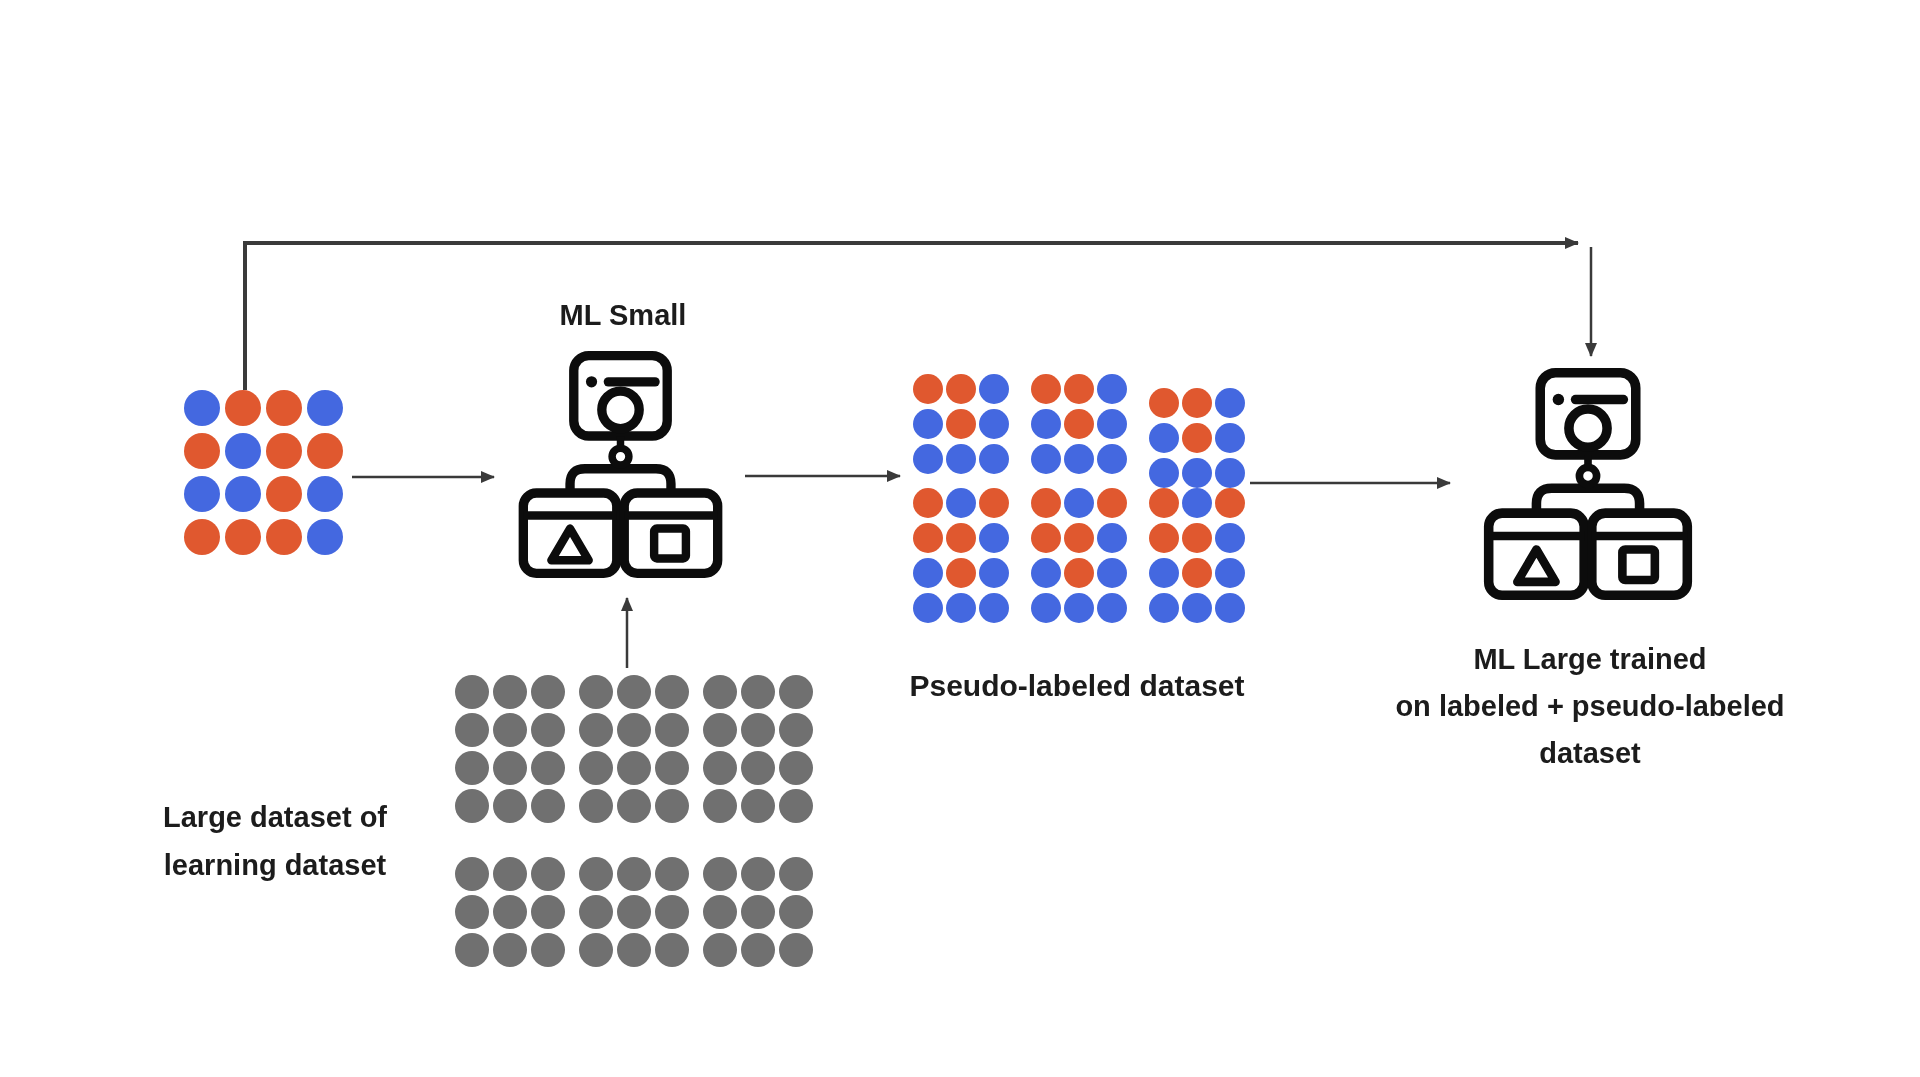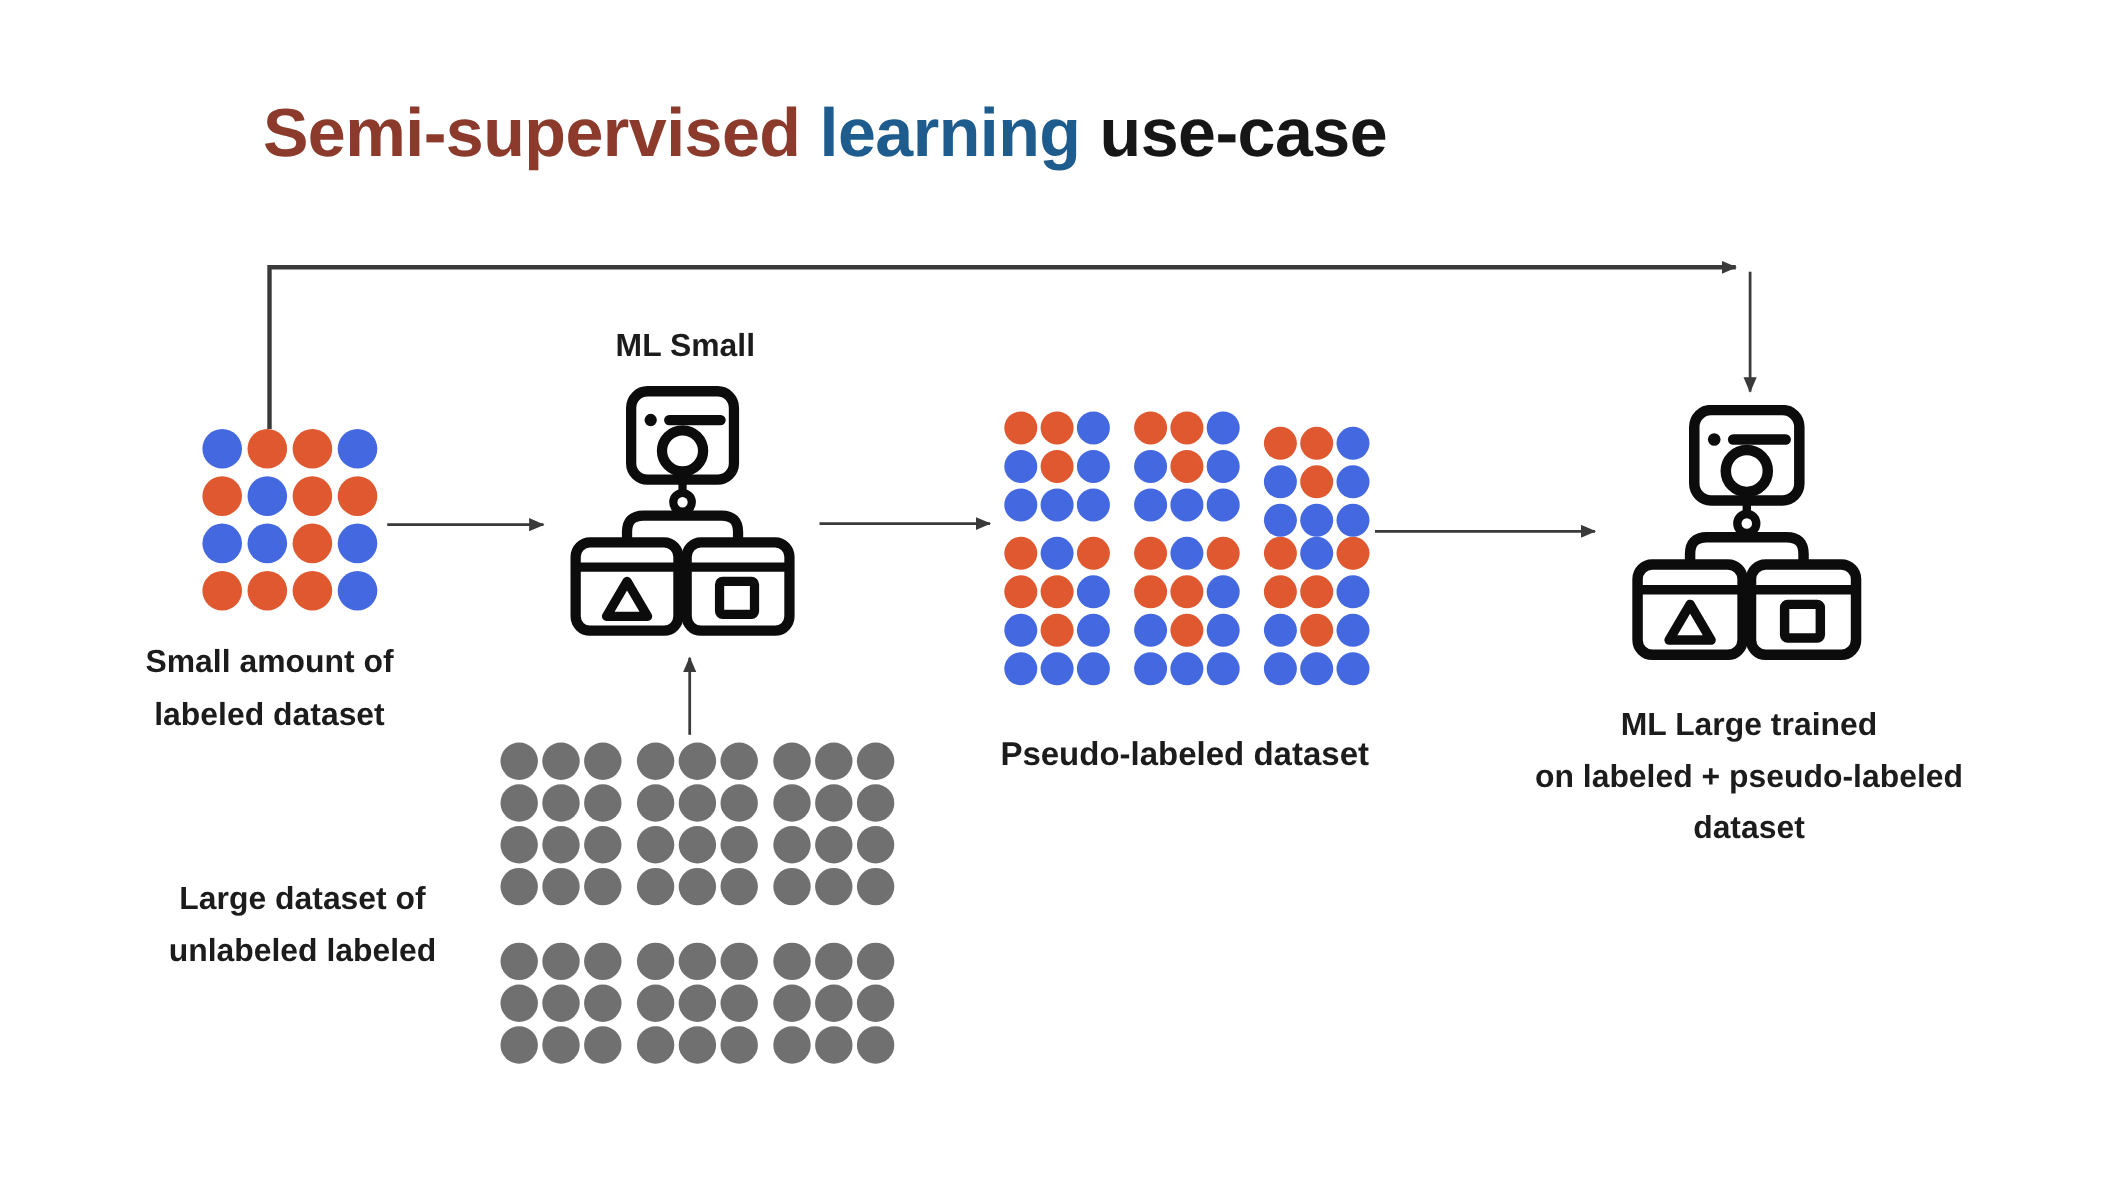--- a/index.html
+++ b/index.html
@@ -57,23 +57,20 @@
       <path d="M62,190 L82,224 H42 Z" stroke-width="9" stroke-linejoin="round"></path>
       <rect x="120" y="152" width="100" height="86" rx="14" stroke-width="10" fill="#fff"></rect>
       <path d="M120,176 H220" stroke-width="9"></path>
       <rect x="152" y="190" width="34" height="32" rx="3" stroke-width="9"></rect>
     </g>
   </symbol>
 </svg>
 
 <div class="canvas">
 
-  <h1 class="title">
-    <span style="color:#8B3A2B">Semi-supervised</span><span style="color:#1E5C8D">learning</span><span style="color:#161616">use-case</span>
-  </h1>
 
   <svg class="arrows" viewBox="0 0 1920 1077">
     <defs>
       <marker id="ah" markerUnits="userSpaceOnUse" markerWidth="15" markerHeight="13" refX="13" refY="6" orient="auto">
         <path d="M0,0 L14,6 L0,12 Z" fill="#3a3a3a"></path>
       </marker>
     </defs>
     <path d="M245,390 V243 H1578" fill="none" stroke="#3a3a3a" stroke-width="4" stroke-linejoin="miter" marker-end="url(#ah)"></path>
     <path d="M1591,247 V356" fill="none" stroke="#3a3a3a" stroke-width="2.5" marker-end="url(#ah)"></path>
     <path d="M352,477 H494" fill="none" stroke="#3a3a3a" stroke-width="2.5" marker-end="url(#ah)"></path>
@@ -101,24 +98,20 @@
         <span class="dot" style="background: rgb(224, 88, 47);"></span>
         <span class="dot" style="background: rgb(68, 104, 224);"></span>
       </div>
       <div class="dot-row">
         <span class="dot" style="background: rgb(224, 88, 47);"></span>
         <span class="dot" style="background: rgb(224, 88, 47);"></span>
         <span class="dot" style="background: rgb(224, 88, 47);"></span>
         <span class="dot" style="background: rgb(68, 104, 224);"></span>
       </div>
     </div>
-  <div class="caption" style="left:60px;top:578px;width:370px">
-    <span>Small amount of</span><br>
-    <span>labeled dataset</span>
-  </div>
 
   <div class="caption node-label" style="left:523px;top:298px;width:200px">ML Small</div>
   <svg class="icon-svg" style="left:512px;top:351px" width="217" height="228" viewBox="0 0 232 244">
       <use href="#ml-icon"></use>
     </svg>
 
   <div class="dot-grid grid-gray" style="left:455px;top:675px">
       <div class="dot-section">
         <div class="dot-block">
           <div class="dot-row">
@@ -236,21 +229,21 @@
           <div class="dot-row">
             <span class="dot" style="background: rgb(112, 112, 112);"></span>
             <span class="dot" style="background: rgb(112, 112, 112);"></span>
             <span class="dot" style="background: rgb(112, 112, 112);"></span>
           </div>
         </div>
       </div>
     </div>
   <div class="caption" style="left:75px;top:793px;width:400px">
     <span>Large dataset of</span><br>
-    <span>unlabeled labeled</span>
+    <span>learning dataset</span>
   </div>
 
   <div class="dot-grid grid-pseudo" style="left:913px;top:374px">
       <div class="dot-section">
         <div class="dot-block">
           <div class="dot-row">
             <span class="dot" style="background: rgb(224, 88, 47);"></span>
             <span class="dot" style="background: rgb(224, 88, 47);"></span>
             <span class="dot" style="background: rgb(68, 104, 224);"></span>
           </div>

